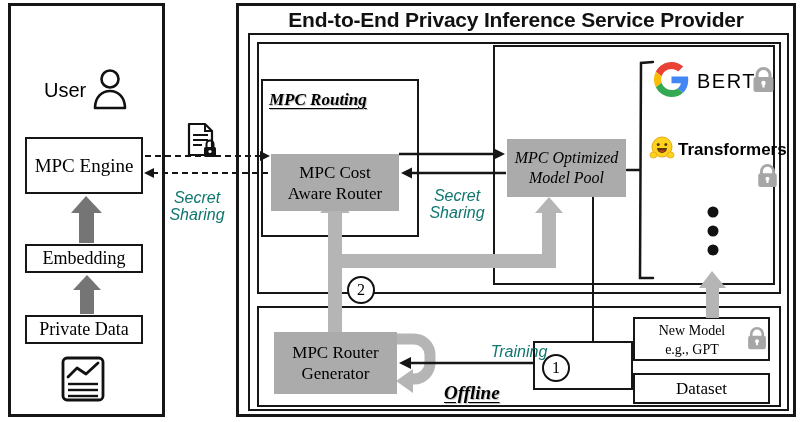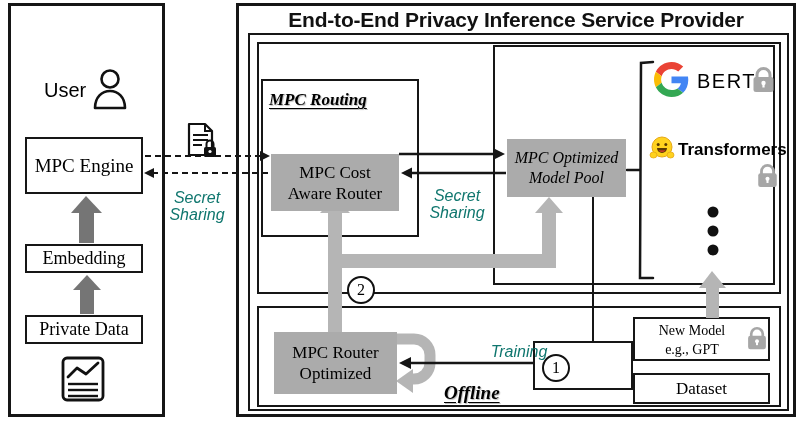--- a/index.html
+++ b/index.html
@@ -102,21 +102,21 @@
     </g>
   </svg>
 
   <div class="graybox" style="left:271px;top:140px;width:128px;height:57px;margin-top:14px;">
     <div style="width:106px;">MPC Cost Aware Router</div>
   </div>
   <div class="graybox" style="left:507px;top:139px;width:119px;height:58px;font-size:16px;line-height:20px;">
     <div style="width:112px;font-style:italic;">MPC Optimized Model Pool</div>
   </div>
   <div class="graybox" style="left:274px;top:332px;width:123px;height:62px;">
-    <div style="width:100px;">MPC Router Optimized</div>
+    <div style="width:100px;">MPC Router Generator</div>
   </div>
 
   <div class="abs" style="left:236px;top:8px;width:560px;text-align:center;font-size:21px;font-weight:800;letter-spacing:-0.2px;z-index:4;">End-to-End Privacy Inference Service Provider</div>
 
   <div class="abs" style="left:44px;top:79px;font-size:20px;z-index:4;color:#000;">User</div>
 
   <div class="serifbox" style="left:25px;top:137px;width:118px;height:57px;font-size:19px;">MPC Engine</div>
   <div class="serifbox" style="left:25px;top:244px;width:118px;height:29px;font-size:18px;border-radius:8px;">Embedding</div>
   <div class="serifbox" style="left:25px;top:315px;width:118px;height:29px;font-size:18px;">Private Data</div>
 

